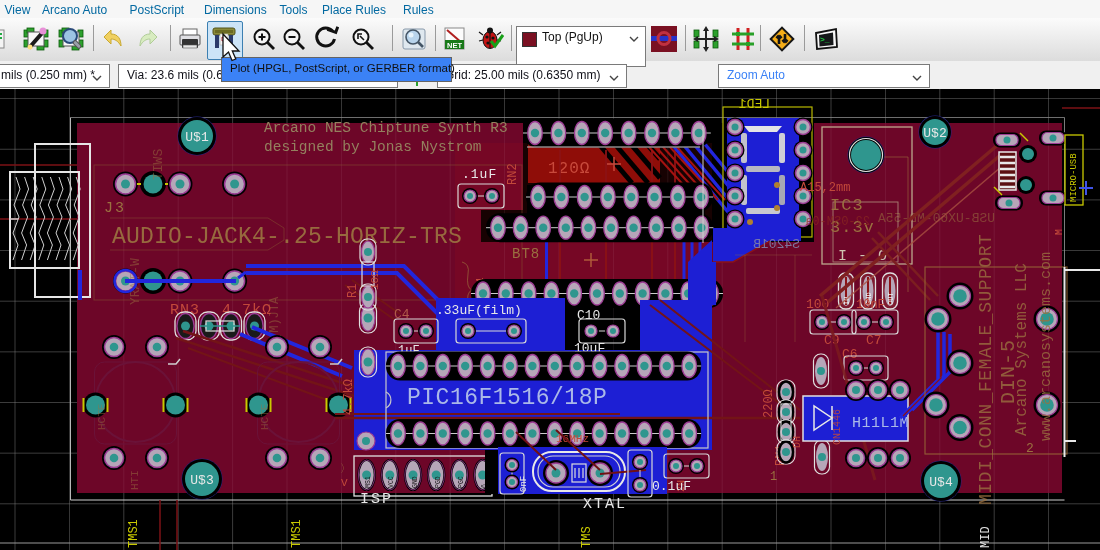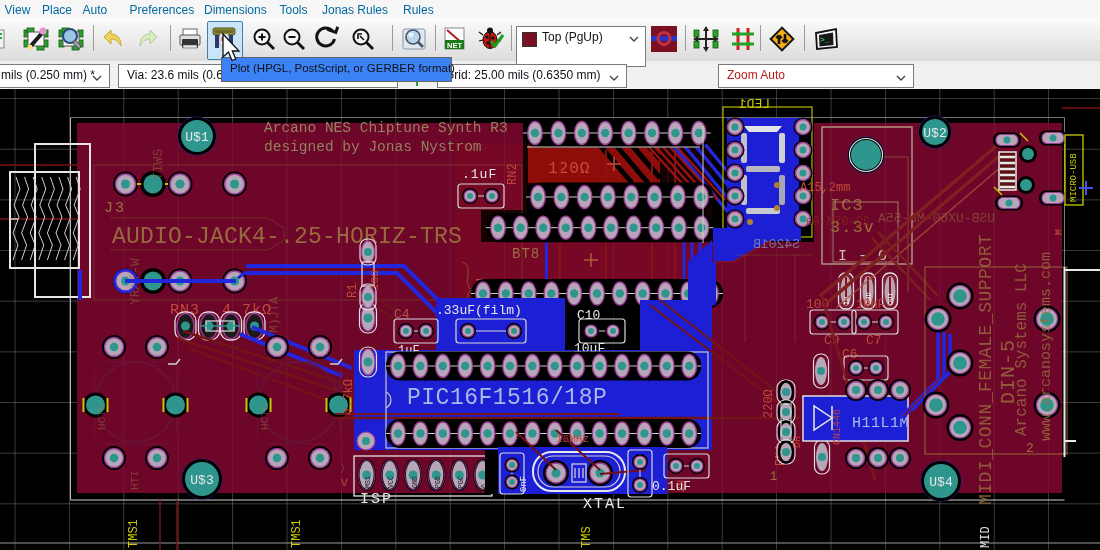--- a/index.html
+++ b/index.html
@@ -781,26 +781,26 @@
 <line x1="1086" y1="181" x2="1086" y2="195" stroke="#4054e8" stroke-width="2" opacity="1" stroke-linecap="butt"></line>
 <text x="0" y="0" font-family="Liberation Mono, monospace" font-size="12px" fill="#c9c900" letter-spacing="0px" opacity="1" transform="translate(137 548) rotate(-90)">TMS1</text>
 <text x="0" y="0" font-family="Liberation Mono, monospace" font-size="12px" fill="#c9c900" letter-spacing="0px" opacity="1" transform="translate(300 548) rotate(-90)">TMS1</text>
 <text x="0" y="0" font-family="Liberation Mono, monospace" font-size="12px" fill="#c9c900" letter-spacing="0px" opacity="1" transform="translate(590 548) rotate(-90)">TMS</text>
 <text x="0" y="0" font-family="Liberation Mono, monospace" font-size="12px" fill="#e0e0e0" letter-spacing="0px" opacity="1" transform="translate(989 548) rotate(-90)">MID</text>
 <text x="0" y="0" font-family="Liberation Mono, monospace" font-size="11px" fill="#9a7040" letter-spacing="0px" opacity="0.5" transform="translate(138 490) rotate(-90)">HTI</text>
 </svg>
 <div id="chrome">
   <div id="menubar">
       <span style="position:absolute;left:4.5px;top:3px">View</span>
-      <span style="position:absolute;left:42px;top:3px">Place</span>
+      <span style="position:absolute;left:42px;top:3px">Arcano</span>
       <span style="position:absolute;left:82.5px;top:3px">Auto</span>
-      <span style="position:absolute;left:129.5px;top:3px">Preferences</span>
+      <span style="position:absolute;left:129.5px;top:3px">PostScript</span>
       <span style="position:absolute;left:204px;top:3px">Dimensions</span>
       <span style="position:absolute;left:279.5px;top:3px">Tools</span>
-      <span style="position:absolute;left:322px;top:3px">Jonas Rules</span>
+      <span style="position:absolute;left:322px;top:3px">Place Rules</span>
       <span style="position:absolute;left:403px;top:3px">Rules</span>
     </div>
   <div id="tbar"></div>
   <svg style="position:absolute;left:0px;top:26px" width="8" height="26" viewBox="18 0 8 26">
       <rect x="10" y="4" width="12" height="18" fill="#f4f4f4" stroke="#888"></rect>
       <path d="M12,8 h8 M12,12 h8 M12,16 h6" stroke="#2a4" stroke-width="2"></path>
       <path d="M14 22 l4 3 l0 -6 z" fill="#333"></path>
     </svg>
     <svg style="position:absolute;left:22.5px;top:26px" width="26" height="26" viewBox="0 0 26 26">
       <rect x="1" y="4" width="5" height="7" fill="#2ca02c" stroke="#0a5a0a" stroke-width="0.8"></rect>
@@ -944,21 +944,21 @@
       <svg style="position:absolute;right:7px;top:10px" width="10" height="6">
         <path d="M1,1 L5,5 L9,1" stroke="#444" stroke-width="1.4" fill="none"></path>
       </svg>
     </div>
     <div style="position:absolute;left:437px;top:64px;width:190px;height:24px;background:#fff;border:1px solid #7a7a7a;box-sizing:border-box;overflow:hidden;font:12px 'Liberation Sans',sans-serif;color:#101018">
       <span style="position:absolute;left:7px;top:3px;white-space:pre">Grid: 25.00 mils (0.6350 mm)</span>
       <svg style="position:absolute;right:7px;top:10px" width="10" height="6">
         <path d="M1,1 L5,5 L9,1" stroke="#444" stroke-width="1.4" fill="none"></path>
       </svg>
     </div>
-    <div style="position:absolute;left:718px;top:64px;width:196px;height:24px;background:#fff;border:1px solid #7a7a7a;box-sizing:border-box;font:12px 'Liberation Sans',sans-serif;color:#b91c1c">
+    <div style="position:absolute;left:718px;top:64px;width:212px;height:24px;background:#fff;border:1px solid #7a7a7a;box-sizing:border-box;font:12px 'Liberation Sans',sans-serif;color:#3b82f6">
       <span style="position:absolute;left:8px;top:3px;white-space:pre">Zoom Auto</span>
       <svg style="position:absolute;right:7px;top:10px" width="10" height="6">
         <path d="M1,1 L5,5 L9,1" stroke="#444" stroke-width="1.4" fill="none"></path>
       </svg>
     </div>
     <svg style="position:absolute;left:403px;top:62px" width="28" height="27" viewBox="0 0 28 27">
       <path d="M2,14 H26" stroke="#222" stroke-width="2"></path>
       <path d="M5,14 l5,-4 v8 z M23,14 l-5,-4 v8 z" fill="#2ca02c" stroke="#0a5a0a"></path>
       <path d="M14,4 V24" stroke="#2ca02c" stroke-width="2"></path>
     </svg>

